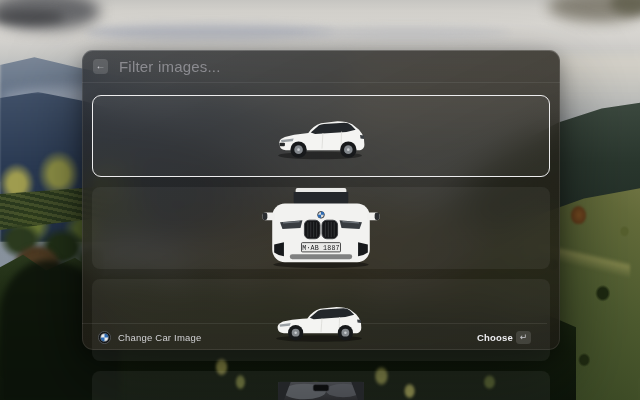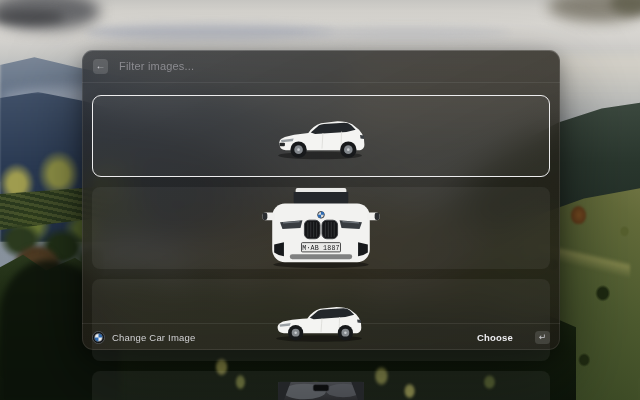--- a/index.html
+++ b/index.html
@@ -104,35 +104,35 @@
         -webkit-backdrop-filter:blur(16px) saturate(1.15);backdrop-filter:blur(16px) saturate(1.15);
         box-shadow:0 30px 70px rgba(0,0,0,.5),0 6px 20px rgba(0,0,0,.35),
                    inset 0 0 0 1px rgba(255,255,255,.09),inset 0 1px 0 rgba(255,255,255,.12);
         z-index:10;}
   .hdr{height:33px;display:flex;align-items:center;gap:9px;padding:0 11px;
         border-bottom:1px solid rgba(255,255,255,.07);}
   .back-btn{width:15px;height:15px;flex:0 0 auto;border:none;border-radius:4px;
         background:rgba(255,255,255,.14);color:#d3d3d6;font-size:10px;line-height:1;
         display:flex;align-items:center;justify-content:center;padding:0;cursor:default;}
   .filter-input{flex:1;background:transparent;border:none;outline:none;color:#e8e8ea;
-        font-size:11px;font-family:inherit;letter-spacing:.2px;}
+        font-size:15px;font-family:inherit;letter-spacing:.2px;}
   .filter-input::placeholder{color:#8b8b90;opacity:1;}
 
   .grid{position:absolute;left:10px;right:10px;top:45px;display:grid;
         grid-template-columns:repeat(1,1fr);gap:10px 13px;}
   .tile{height:82px;border-radius:8px;background:rgba(255,255,255,.055);
         border:1.5px solid transparent;overflow:hidden;position:relative;}
   .tile.selected{border-color:#ededee;border-radius:9px;}
   .thumb{display:block;width:100%;height:100%;}
 
-  .ftr{position:absolute;left:0;right:0;bottom:0;height:27px;display:flex;align-items:center;
-        gap:7px;padding:0 10px;border-top:1px solid rgba(255,255,255,.08);}
+  .ftr{position:absolute;left:0;right:13px;bottom:0;height:27px;display:flex;align-items:center;
+        gap:7px;padding:0 16px;border-top:1px solid rgba(255,255,255,.08);}
   .bmw{flex:0 0 auto;display:flex;}
   .ftr-label{color:#d2d2d5;font-size:9.5px;letter-spacing:.2px;}
-  .choose{margin-left:auto;display:flex;align-items:center;gap:22px;cursor:default;}
+  .choose{margin-left:auto;display:flex;align-items:center;gap:3px;cursor:default;}
   .choose-label{color:#ededf0;font-size:9.5px;font-weight:700;letter-spacing:.2px;}
   .key-btn{width:15px;height:13px;border-radius:3.5px;background:rgba(255,255,255,.13);
         color:#c9c9cd;font-size:9px;line-height:1;display:flex;align-items:center;justify-content:center;}
 </style>
 </head>
 <body>
 
 <div class="stage">
 
   <div class="layer sky"></div>

